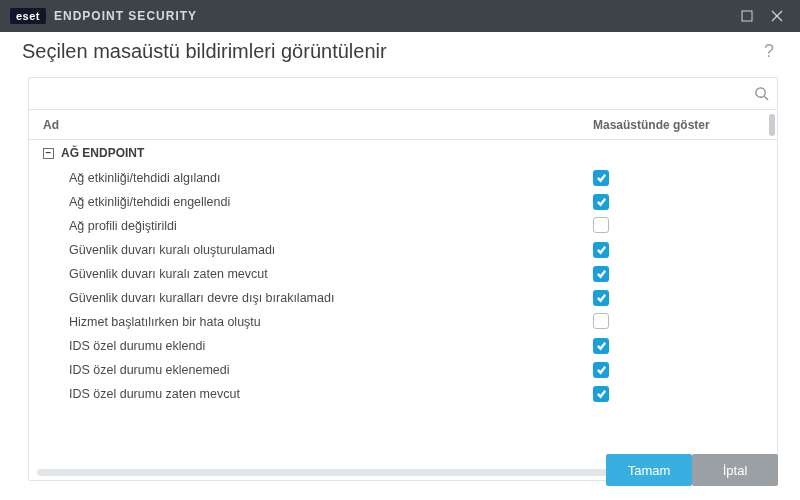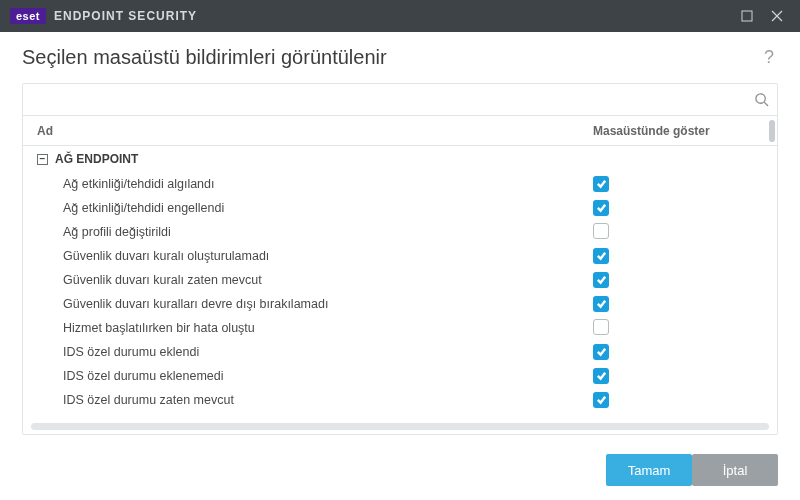--- a/index.html
+++ b/index.html
@@ -1,28 +1,28 @@
 <!DOCTYPE html>
 <html><head>
 <meta charset="utf-8">
 <style>
   * { box-sizing: border-box; margin: 0; padding: 0; }
   html, body { width: 800px; height: 500px; font-family: "Segoe UI", Arial, sans-serif; background: #fff; overflow: hidden; }
   .titlebar { height: 32px; background: #3d4347; color: #fff; display: flex; align-items: center; padding: 0 8px 0 10px; }
-  .brand-badge { background: #4c1d95; color: #fff; font-weight: 700; font-size: 11px; letter-spacing: 0.5px; padding: 2px 6px; border-radius: 2px; margin-right: 8px; }
+  .brand-badge { background: #0f172a; color: #fff; font-weight: 700; font-size: 11px; letter-spacing: 0.5px; padding: 2px 6px; border-radius: 2px; margin-right: 8px; }
   .brand-text { color: #d7dadc; font-size: 12px; letter-spacing: 1px; font-weight: 700; }
   .title-spacer { flex: 1; }
   .title-btn { width: 30px; height: 32px; display: flex; align-items: center; justify-content: center; color: #cfd3d6; cursor: pointer; }
   .title-btn svg { width: 12px; height: 12px; }
 
-  .header { padding: 14px 22px 8px 22px; display: flex; align-items: center; }
+  .header { padding: 8px 22px 8px 22px; display: flex; align-items: center; }
   .header h1 { font-size: 20px; font-weight: 400; color: #3d3d3d; flex: 1; }
   .help { color: #9aa0a4; font-size: 18px; cursor: pointer; padding: 0 4px; }
 
-  .panel { margin: 6px 22px 0 22px; border: 1px solid #e2e5e7; border-radius: 2px; height: 352px; display: flex; flex-direction: column; }
+  .panel { margin: 6px 22px 0 28px; border: 1px solid #e2e5e7; border-radius: 2px; height: 404px; display: flex; flex-direction: column; }
   .search-row { display: flex; align-items: center; border-bottom: 1px solid #e2e5e7; height: 32px; }
   .search-input { flex: 1; border: none; outline: none; padding: 6px 10px; font-size: 13px; background: transparent; }
   .search-icon { width: 32px; display: flex; align-items: center; justify-content: center; color: #8a8f93; }
   .search-icon svg { width: 15px; height: 15px; }
 
   .thead { display: flex; align-items: center; height: 30px; border-bottom: 1px solid #e2e5e7; font-size: 12px; color: #666; font-weight: 600; padding: 0 14px; position: relative; }
   .th-name { flex: 1; }
   .th-show { width: 170px; text-align: left; }
   .vscroll-ind { position: absolute; right: 2px; top: 4px; width: 6px; height: 22px; background: #c9cdd1; border-radius: 3px; }
 

